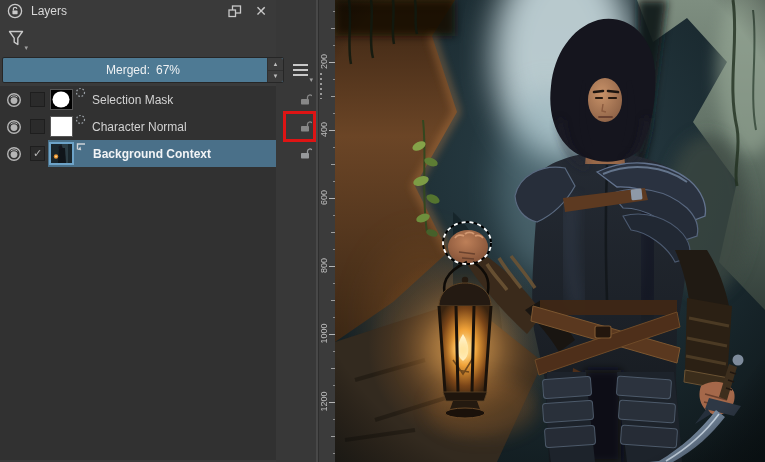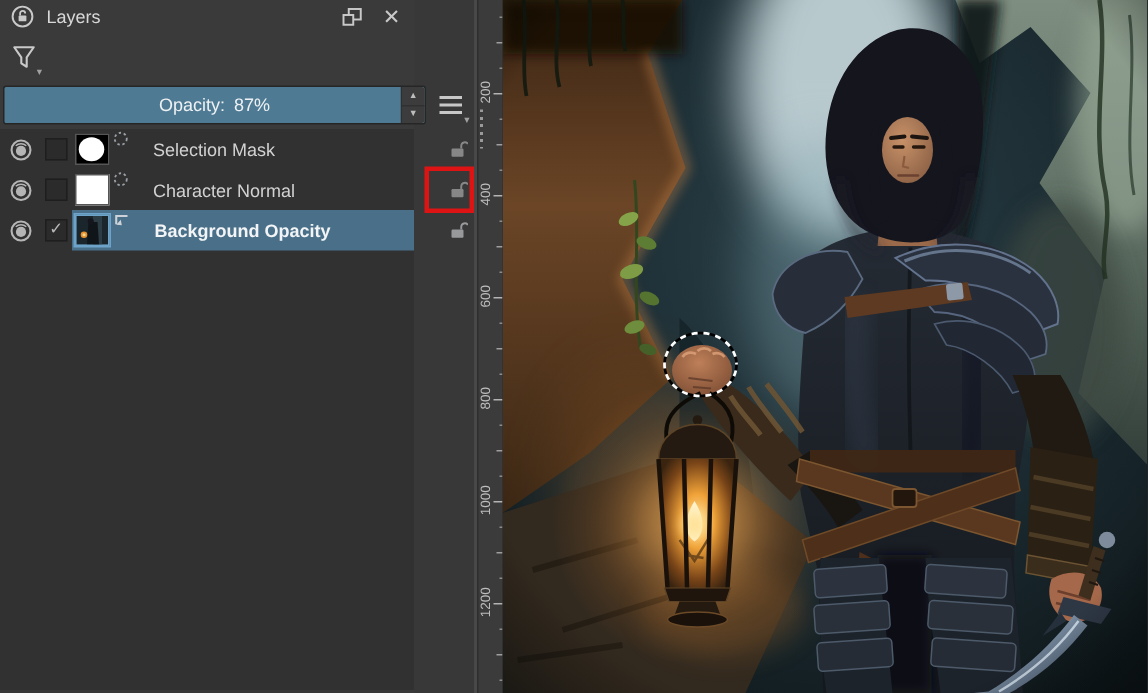--- a/index.html
+++ b/index.html
@@ -35,21 +35,21 @@
   .layer-row{position:relative;height:27px;display:flex;align-items:center;}
   .eye-cell{width:27px;display:flex;align-items:center;justify-content:center;}
   .chk-cell{width:21px;display:flex;align-items:center;justify-content:center;}
   .checkbox{width:13px;height:13px;background:#2b2b2b;border:1px solid #1e1e1e;display:flex;align-items:center;
             justify-content:center;font-size:11px;color:#b8b8b8;line-height:11px;}
   .row-body{flex:1;height:27px;display:flex;align-items:center;padding-left:2px;position:relative;}
   .row-body.selected{background:#4a7089;}
   .thumb{width:23px;height:21px;box-sizing:border-box;border:1px solid #565656;flex:0 0 auto;}
   .thumb.selected{border:1px solid #6da3c8;outline:1px solid #6da3c8;}
   .badge{align-self:flex-start;margin:1px 0 0 2px;flex:0 0 auto;}
-  .name{margin-left:16px;color:#d2d2d2;white-space:nowrap;}
+  .name{margin-left:6px;color:#d2d2d2;white-space:nowrap;}
   .name.selected{color:#f2f4f6;font-weight:bold;}
   .trail-icon{position:absolute;top:50%;transform:translateY(-50%);display:flex;align-items:center;justify-content:center;width:18px;height:18px;}
   .pos-lock{left:248px;}
   .pos-mid{left:270px;}
   .pos-end{left:291px;}
   .alpha-glyph{font-size:15px;font-style:italic;color:#c6cbd2;font-family:"DejaVu Serif",serif;line-height:15px;}
 
   .annotation-box{position:absolute;left:283px;top:111px;width:33px;height:31px;border:3px solid #de1414;
                   box-sizing:border-box;z-index:6;}
 
@@ -102,22 +102,22 @@
       <div class="icon-btn">
         <svg width="18" height="18" viewBox="0 0 18 18">
           <path d="M2.5 2.5 H15.5 L10.8 9.2 V15.5 L7.2 13.2 V9.2 Z" fill="none" stroke="#c9c9c9" stroke-width="1.4" stroke-linejoin="round"></path>
         </svg>
         <span class="mini-arrow">▾</span>
       </div>
     </div>
 
     <div class="opacity-row">
       <div class="slider">
-        <span>Opacity:</span>
-        <span>87%</span>
+        <span>Merged:</span>
+        <span>67%</span>
         <div class="spin">
           <div class="spin-up">▲</div>
           <div>▼</div>
         </div>
       </div>
       <div class="icon-btn">
         <span class="hamburger">
             <span></span>
             <span></span>
             <span></span>
@@ -220,21 +220,21 @@
               <circle cx="5" cy="12.5" r="2.2" fill="#e8902f"></circle>
               <circle cx="5" cy="12.5" r="1" fill="#ffd98a"></circle>
             </svg>
           </span>
           <span class="badge">
             <svg width="12" height="12" viewBox="0 0 12 12">
               <path d="M2.5 8.5 L2.5 3 L10 3" fill="none" stroke="#cdd2d8" stroke-width="1.4"></path>
               <path d="M5.5 5.5 L2.5 8.8 L6.2 9.2 Z" fill="#cdd2d8"></path>
             </svg>
           </span>
-          <span class="name selected">Background Opacity</span>
+          <span class="name selected">Background Context</span>
           <span class="trail-icon pos-lock">
             <svg width="13" height="13" viewBox="0 0 13 13" opacity="0.6">
               <rect x="2" y="6" width="8" height="5.5" rx="0.8" fill="#d6dade"></rect>
               <path d="M8.5 6 V4.2 a2.4 2.4 0 0 1 4.4-1.2" fill="none" stroke="#d6dade" stroke-width="1.3"></path>
             </svg>
           </span>
           <span class="trail-icon pos-mid">
             <span class="alpha-glyph">α</span>
           </span>
           <span class="trail-icon pos-end">

